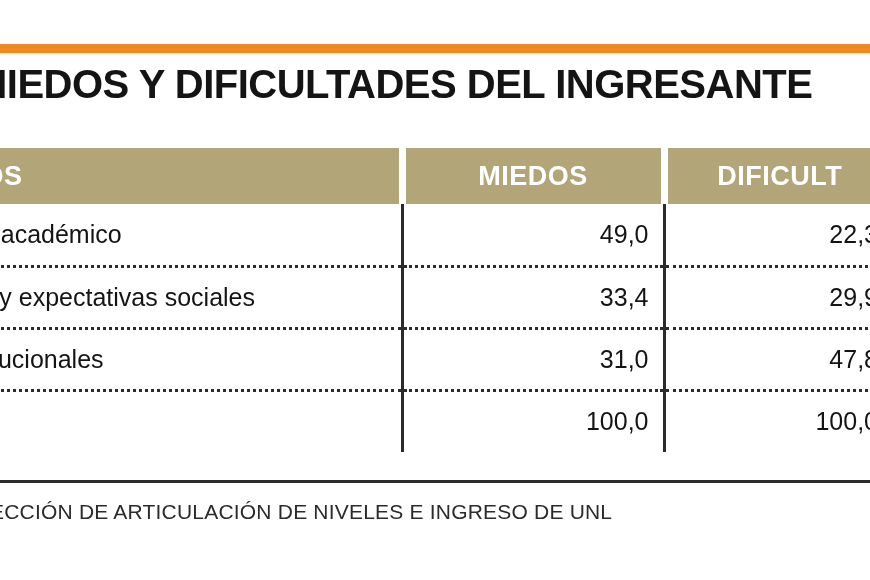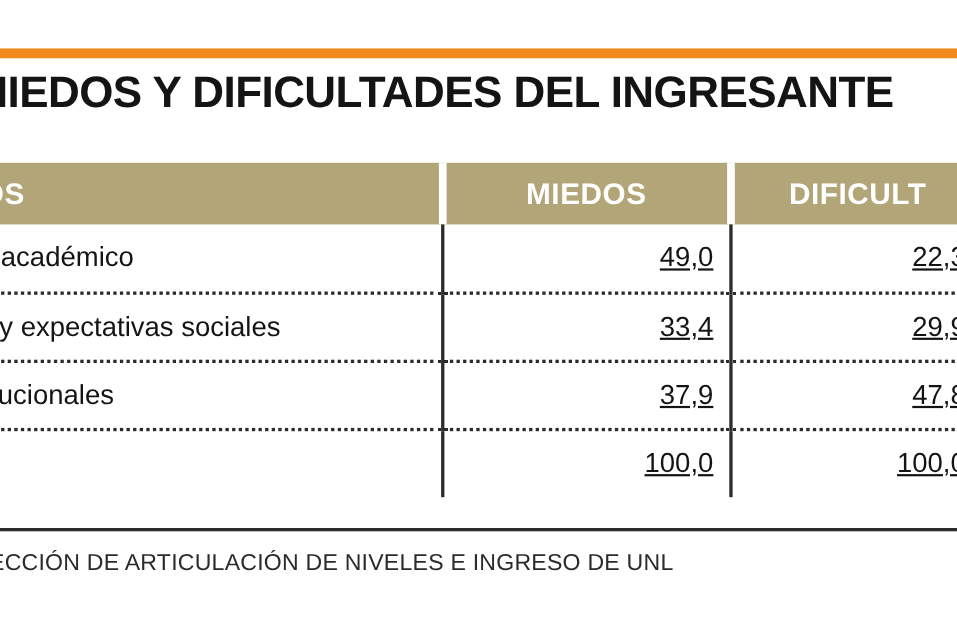--- a/index.html
+++ b/index.html
@@ -94,21 +94,20 @@
   }
   table.data tbody tr:last-child td {
     border-bottom: none;
   }
   table.data tbody tr.total td {
     border-bottom: none;
     padding-left: 33px;
   }
   table.data tbody td.v {
     text-align: right;
-    text-decoration: underline;
   }
   table.data tbody td.c1 {
     border-left: 3px solid #2b2b2b;
     border-right: 3px solid #2b2b2b;
   }
   
   .table-bottom-rule {
     position: absolute;
     left: -48px;
     top: 480px;
@@ -157,21 +156,21 @@
           <td class="c1 v">49,0</td>
           <td class="c2 v">22,3</td>
         </tr>
         <tr>
           <td class="c0">es y expectativas sociales</td>
           <td class="c1 v">33,4</td>
           <td class="c2 v">29,9</td>
         </tr>
         <tr>
           <td class="c0">stitucionales</td>
-          <td class="c1 v">37,9</td>
+          <td class="c1 v">31,0</td>
           <td class="c2 v">47,8</td>
         </tr>
         <tr class="total">
           <td class="c0"></td>
           <td class="c1 v">100,0</td>
           <td class="c2 v">100,0</td>
         </tr>
       </tbody>
     </table>
   </div>

